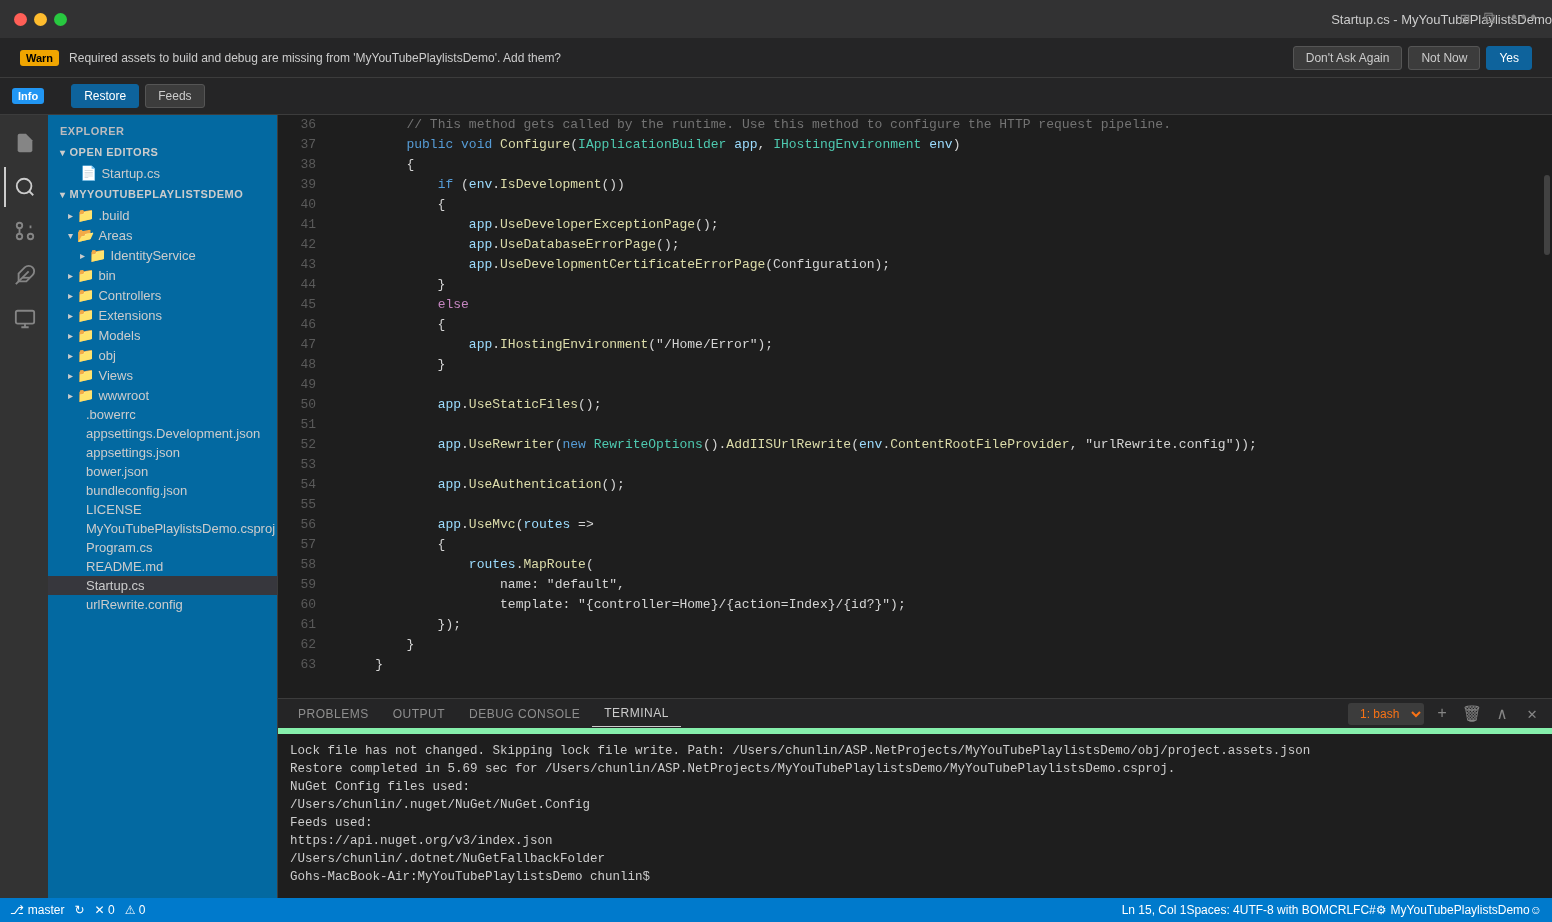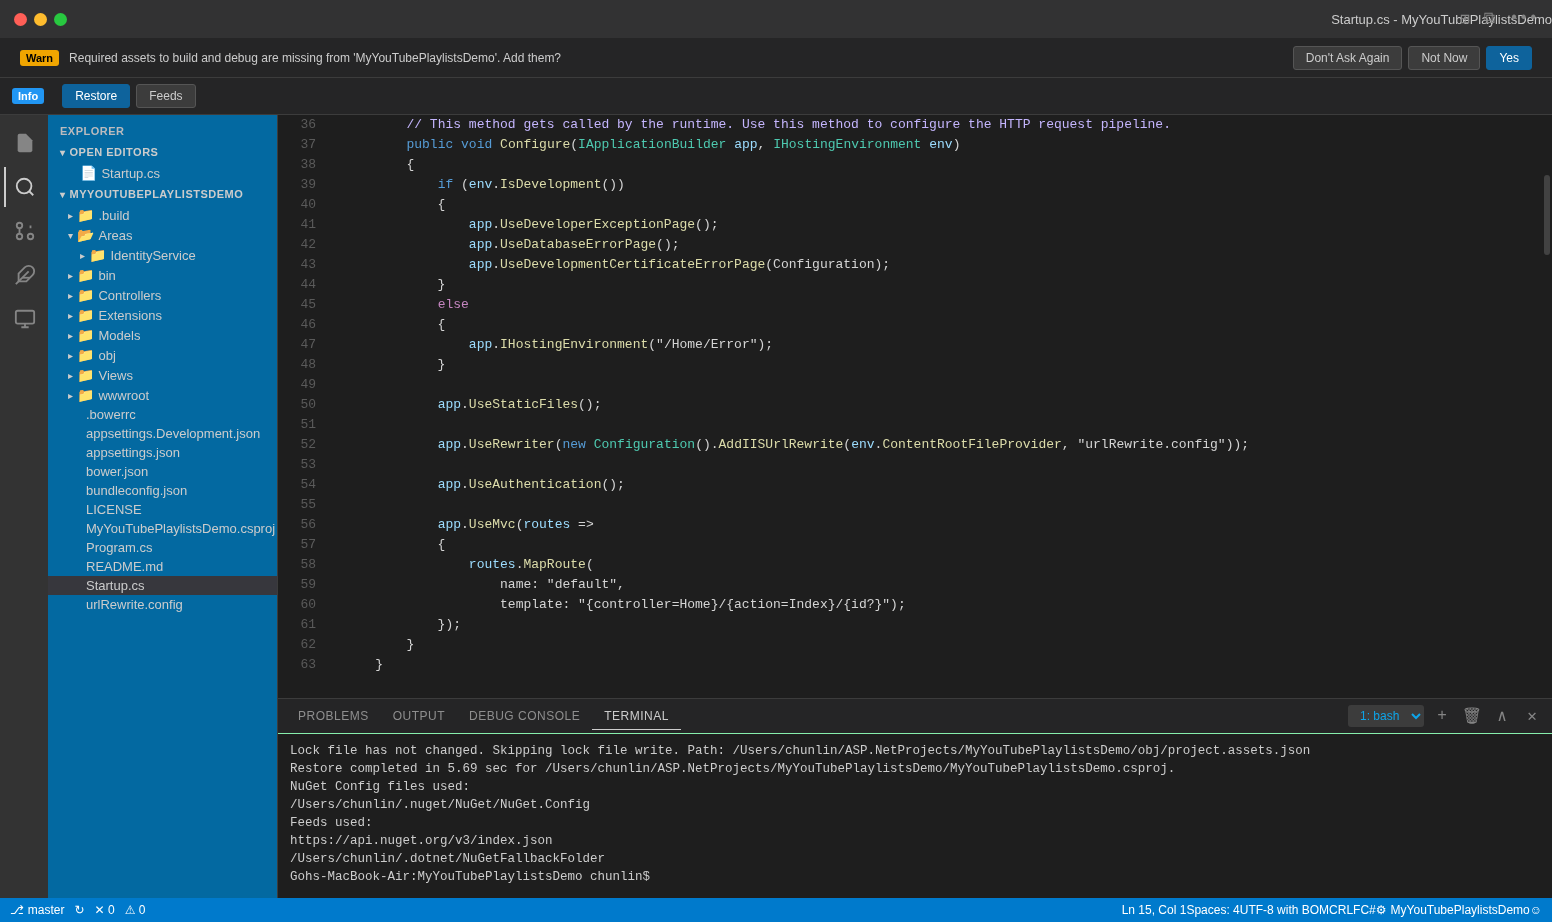--- a/index.html
+++ b/index.html
@@ -88,21 +88,21 @@
       font-family: -apple-system, sans-serif;
       flex-shrink: 0;
     }
     .badge-info {
       background: #2196f3;
       color: #fff;
       font-size: 11px;
       font-weight: bold;
       padding: 2px 6px;
       border-radius: 3px;
-      margin-right: 8px;
+      margin-right: 17px;
       font-family: -apple-system, sans-serif;
       flex-shrink: 0;
     }
     .notification-text {
       color: #cccccc;
       font-size: 12px;
       font-family: -apple-system, sans-serif;
       flex: 1;
     }
     .notification-buttons {
@@ -260,21 +260,21 @@
       white-space: pre;
       height: 20px;
     }
 
     
     .kw { color: #569cd6; }
     .kw2 { color: #c586c0; }
     .fn { color: #dcdcaa; }
     .type { color: #4ec9b0; }
     .param { color: #9cdcfe; }
-    .comment { color: #c4b5fd; }
+    .comment { color: #737373; }
 
     
     .scrollbar-track {
       width: 10px;
       background: #1e1e1e;
       flex-shrink: 0;
     }
     .scrollbar-thumb {
       width: 6px;
       height: 80px;
@@ -289,21 +289,21 @@
       height: 200px;
       background: #1e1e1e;
       border-top: 1px solid #3c3c3c;
       display: flex;
       flex-direction: column;
       flex-shrink: 0;
     }
     .panel-tabs {
       display: flex;
       background: #252526;
-      border-bottom: 1px solid #86efac;
+      border-bottom: 6px solid #86efac;
       align-items: center;
       height: 35px;
       padding: 0 8px;
     }
     .panel-tab {
       padding: 6px 12px;
       font-size: 12px;
       font-family: -apple-system, sans-serif;
       color: #8e8e8e;
       cursor: pointer;
@@ -325,21 +325,21 @@
       font-size: 16px;
       cursor: pointer;
       width: 24px;
       height: 24px;
       display: flex;
       align-items: center;
       justify-content: center;
     }
     .panel-select {
       background: #3c3c3c;
-      color: #0ea5e9;
+      color: #f97316;
       border: none;
       font-size: 12px;
       padding: 3px 8px;
       border-radius: 3px;
       font-family: -apple-system, sans-serif;
       cursor: pointer;
     }
     .terminal-content {
       flex: 1;
       padding: 8px 12px;
@@ -610,21 +610,21 @@
           <div class="code-line">                <span class="param">app</span>.<span class="fn">UseDatabaseErrorPage</span>();</div>
           <div class="code-line">                <span class="param">app</span>.<span class="fn">UseDevelopmentCertificateErrorPage</span>(Configuration);</div>
           <div class="code-line">            }</div>
           <div class="code-line">            <span class="kw2">else</span></div>
           <div class="code-line">            {</div>
           <div class="code-line">                <span class="param">app</span>.<span class="fn">IHostingEnvironment</span>("/Home/Error");</div>
           <div class="code-line">            }</div>
           <div class="code-line"></div>
           <div class="code-line">            <span class="param">app</span>.<span class="fn">UseStaticFiles</span>();</div>
           <div class="code-line"></div>
-          <div class="code-line">            <span class="param">app</span>.<span class="fn">UseRewriter</span>(<span class="kw">new</span> <span class="type">Configuration</span>().<span class="fn">AddIISUrlRewrite</span>(<span class="param">env</span>.<span class="fn">ContentRootFileProvider</span>, "urlRewrite.config"));</div>
+          <div class="code-line">            <span class="param">app</span>.<span class="fn">UseRewriter</span>(<span class="kw">new</span> <span class="type">RewriteOptions</span>().<span class="fn">AddIISUrlRewrite</span>(<span class="param">env</span>.<span class="fn">ContentRootFileProvider</span>, "urlRewrite.config"));</div>
           <div class="code-line"></div>
           <div class="code-line">            <span class="param">app</span>.<span class="fn">UseAuthentication</span>();</div>
           <div class="code-line"></div>
           <div class="code-line">            <span class="param">app</span>.<span class="fn">UseMvc</span>(<span class="param">routes</span> =&gt;</div>
           <div class="code-line">            {</div>
           <div class="code-line">                <span class="param">routes</span>.<span class="fn">MapRoute</span>(</div>
           <div class="code-line">                    name: "default",</div>
           <div class="code-line">                    template: "{controller=Home}/{action=Index}/{id?}");</div>
           <div class="code-line">            });</div>
           <div class="code-line">        }</div>

